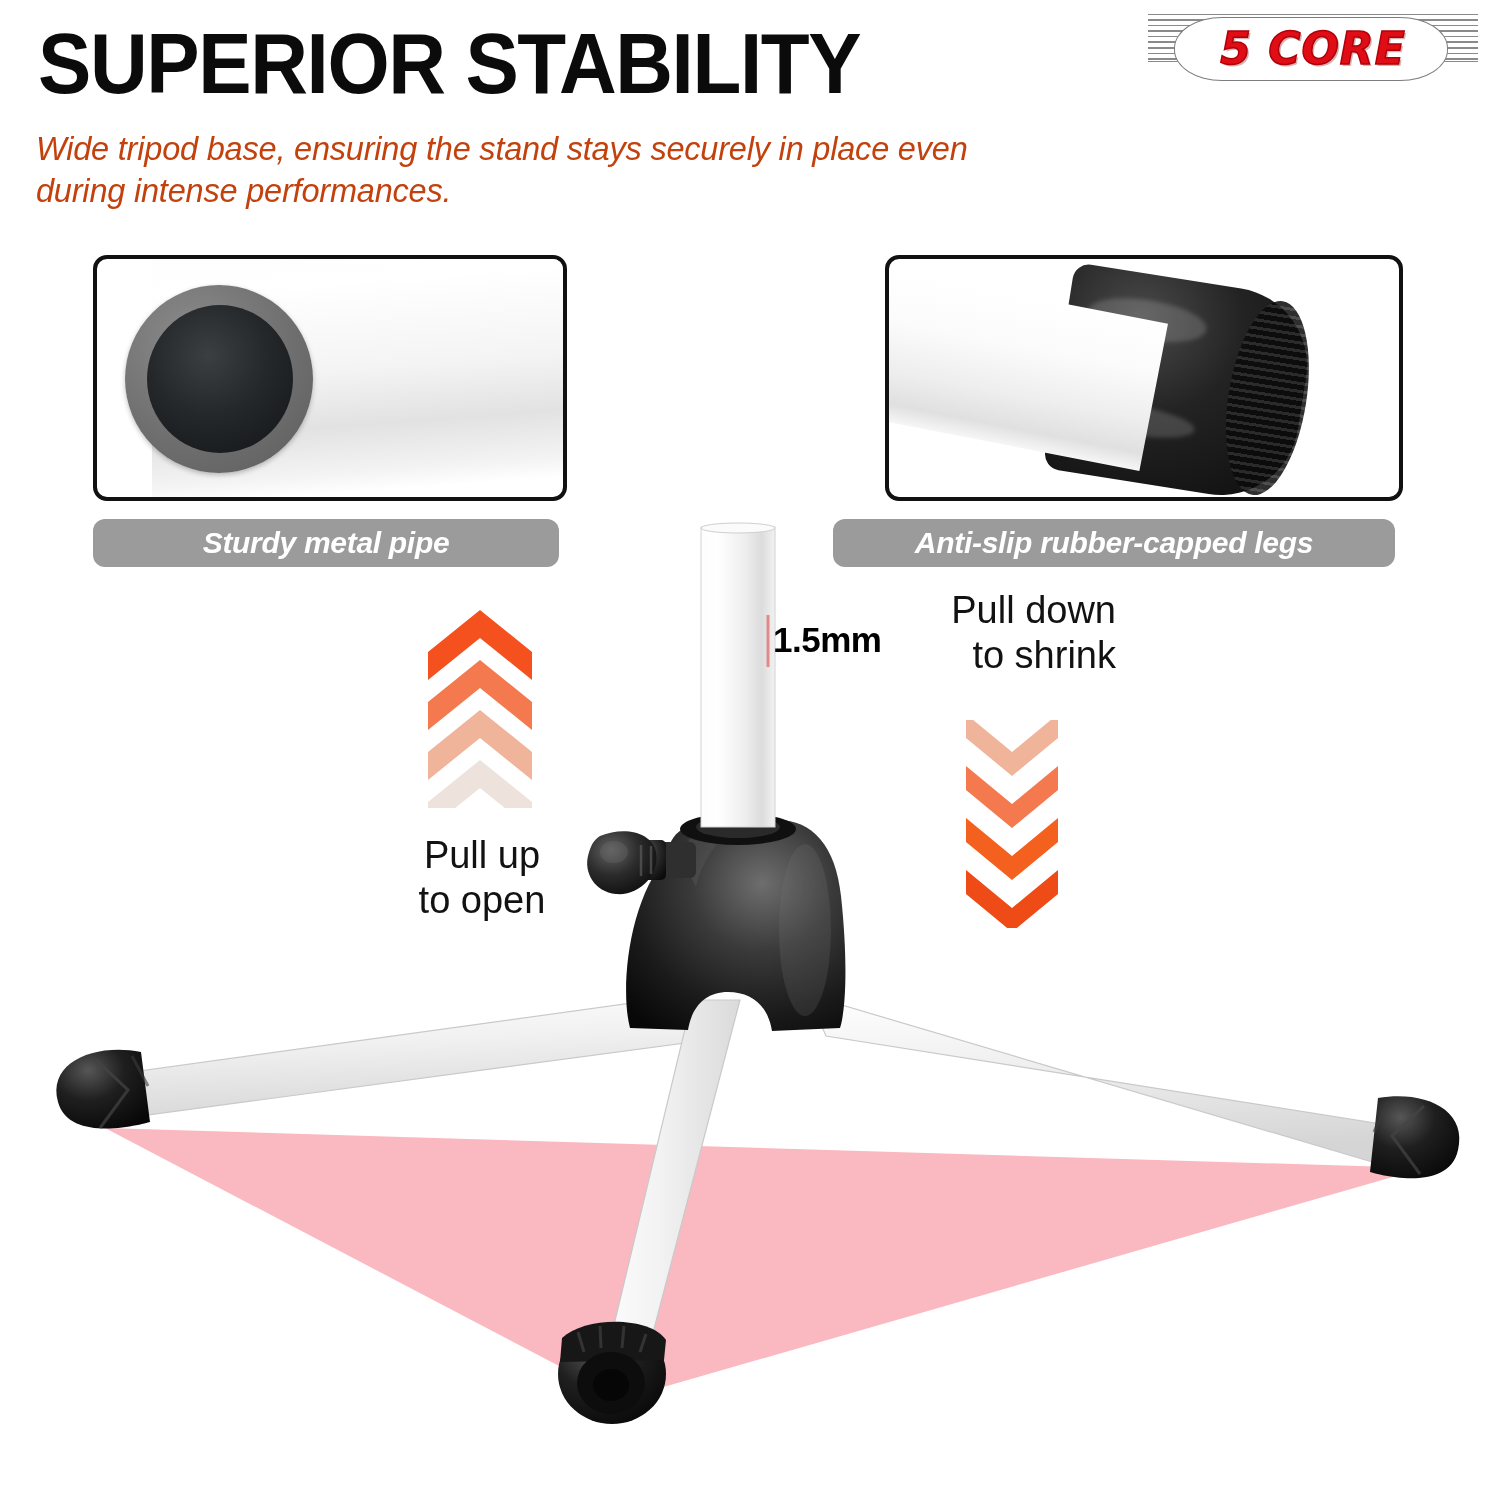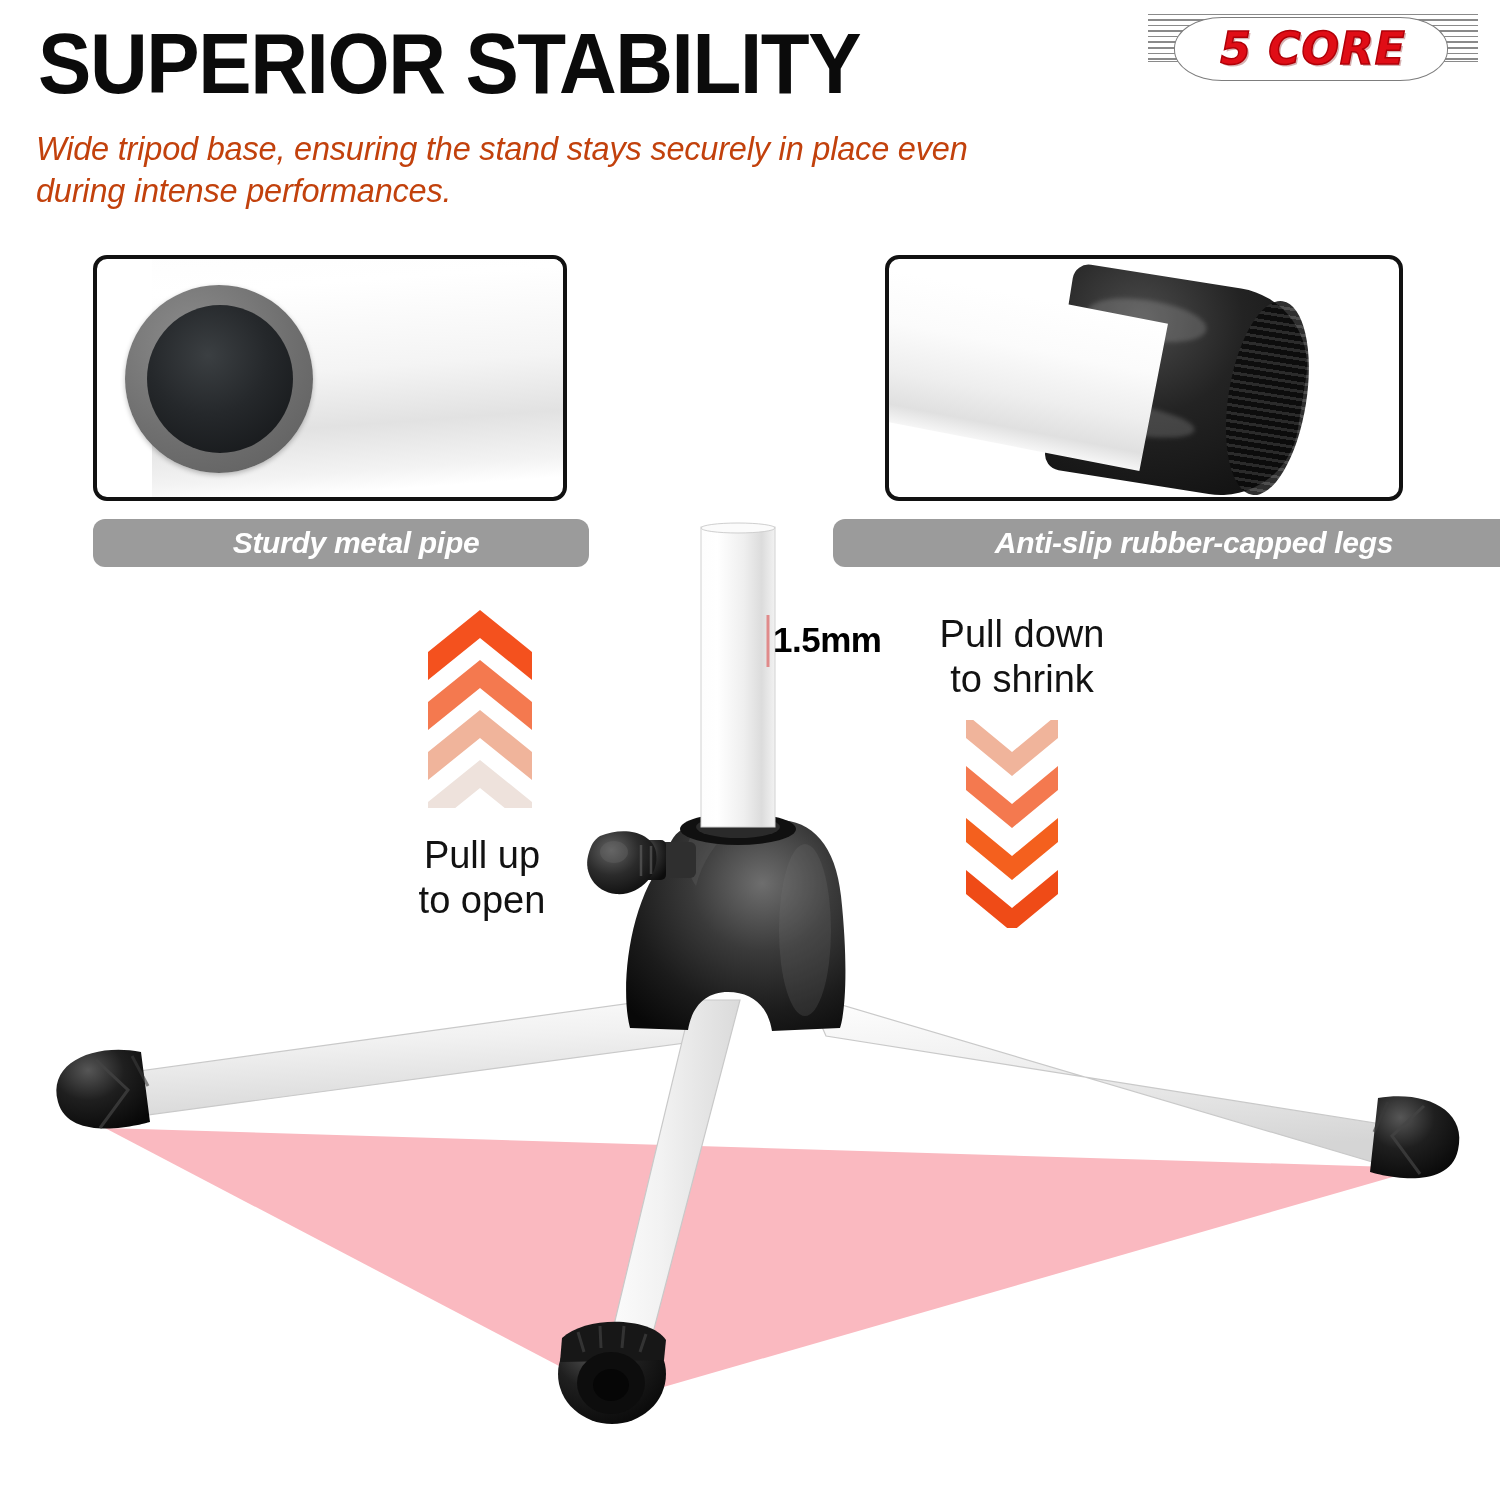--- a/index.html
+++ b/index.html
@@ -112,24 +112,23 @@
     display: flex;
     align-items: center;
     justify-content: center;
     color: #ffffff;
     font-family: "Liberation Sans", sans-serif;
     font-style: italic;
     font-weight: 700;
     font-size: 30px;
     letter-spacing: -0.3px;
     white-space: nowrap;
-    padding-left: 30px;
   }
   #caption-left  { left: 93px;  top: 519px; width: 466px; }
-  #caption-right { left: 833px; top: 519px; width: 662px; }
+  #caption-right { left: 833px; top: 519px; width: 562px; }
 
   
   .pipe-body {
     position: absolute;
     left: 55px; top: -10px;
     width: 470px; height: 258px;
     background: linear-gradient(to bottom,
       #fdfdfd 0%, #ffffff 18%, #f4f4f4 52%, #e2e2e2 74%, #f3f3f3 92%, #ffffff 100%);
     transform: skewY(-4.2deg);
     transform-origin: left top;
@@ -200,21 +199,21 @@
     position: absolute;
     font-family: "Liberation Sans", sans-serif;
     font-weight: 400;
     font-size: 38px;
     line-height: 1.18;
     color: #121212;
     text-align: center;
     white-space: pre-line;
   }
   #hint-up   { left: 392px; top: 833px;  width: 180px; }
-  #hint-down { left: 928px; top: 612px;  width: 188px; }
+  #hint-down { left: 928px; top: 588px;  width: 188px; text-align: right; }
 
   #dim-label {
     position: absolute;
     left: 773px;
     top: 620px;
     font-family: Liberation Sans, sans-serif;
     font-weight: 700;
     font-size: 35px;
     color: #000000;
     letter-spacing: -0.5px;

